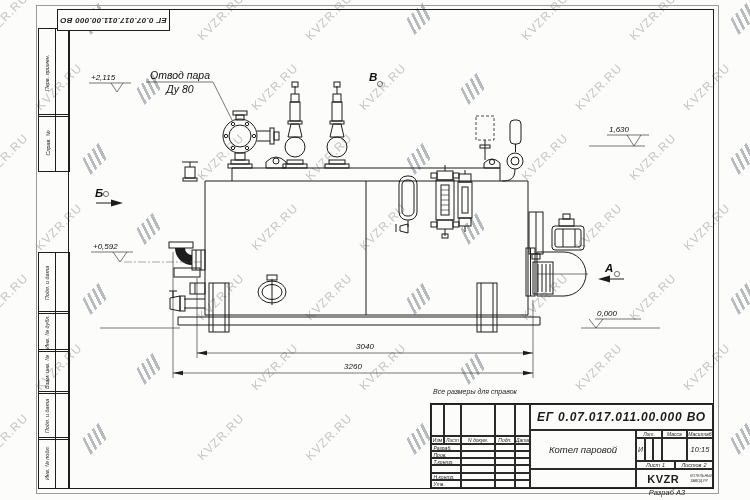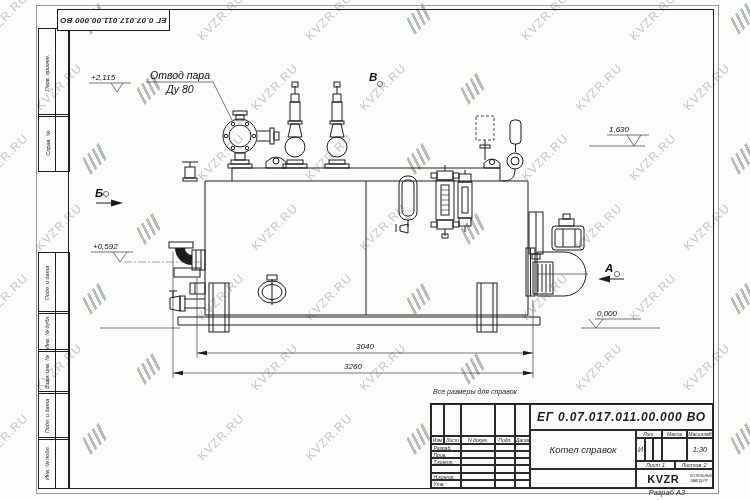--- a/index.html
+++ b/index.html
@@ -448,32 +448,32 @@
     <div class="cell" style="left:64px;top:69px;width:20px;height:7px;"></div>
     <div class="cell" style="left:84px;top:69px;width:15px;height:7px;"></div>
     <div class="cell lbl left" style="left:0;top:76px;width:30px;height:8px;">Утв.</div>
     <div class="cell" style="left:30px;top:76px;width:34px;height:8px;"></div>
     <div class="cell" style="left:64px;top:76px;width:20px;height:8px;"></div>
     <div class="cell" style="left:84px;top:76px;width:15px;height:8px;"></div>
 
     <div class="cell docnum" style="left:99px;top:0;width:183px;height:26px;">ЕГ 0.07.017.011.00.000  ВО</div>
 
     <div class="cell pname" style="left:99px;top:26px;width:106px;height:39px;">
-      <span>Котел справок</span>
+      <span>Котел паровой</span>
     </div>
     <div class="cell" style="left:99px;top:65px;width:106px;height:19px;"></div>
 
     <div class="cell lbl" style="left:205px;top:26px;width:26px;height:8px;">Лит.</div>
     <div class="cell lbl" style="left:231px;top:26px;width:25px;height:8px;">Масса</div>
     <div class="cell lbl" style="left:256px;top:26px;width:26px;height:8px;">Масштаб</div>
     <div class="cell litval" style="left:205px;top:34px;width:9px;height:23px;">И</div>
     <div class="cell" style="left:214px;top:34px;width:8px;height:23px;"></div>
     <div class="cell" style="left:222px;top:34px;width:9px;height:23px;"></div>
     <div class="cell" style="left:231px;top:34px;width:25px;height:23px;"></div>
-    <div class="cell scaleval" style="left:256px;top:34px;width:26px;height:23px;">1:30</div>
+    <div class="cell scaleval" style="left:256px;top:34px;width:26px;height:23px;">10:15</div>
 
     <div class="cell shrow" style="left:205px;top:57px;width:39px;height:8px;">
       <span>Лист</span>
       <span>1</span>
     </div>
     <div class="cell shrow" style="left:244px;top:57px;width:38px;height:8px;">
       <span>Листов</span>
       <span>2</span>
     </div>
 

